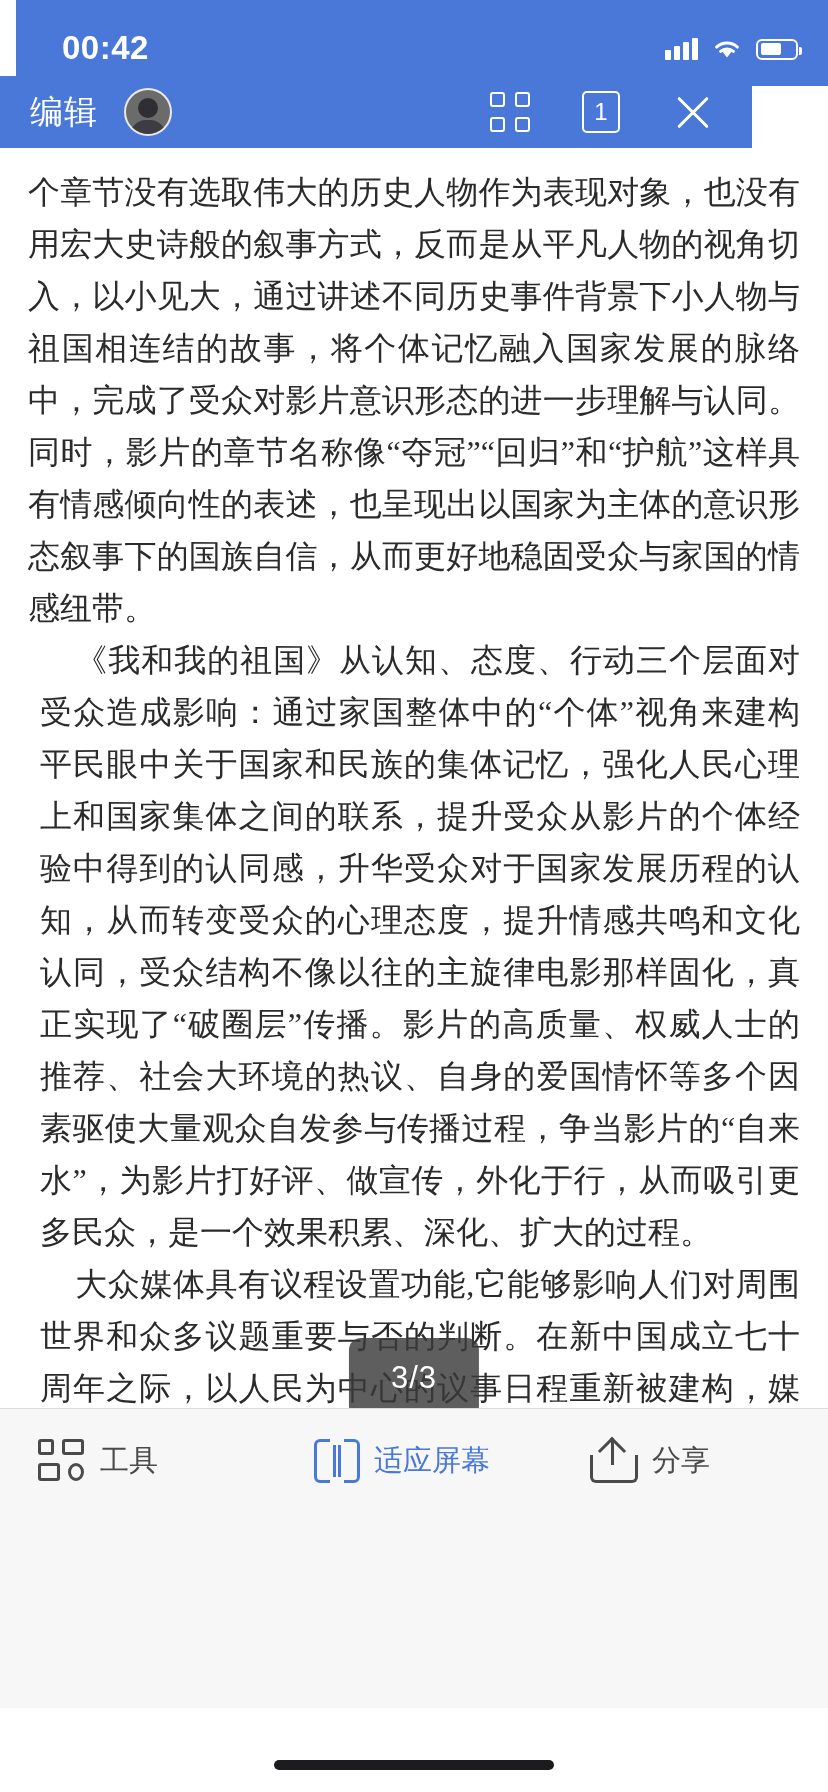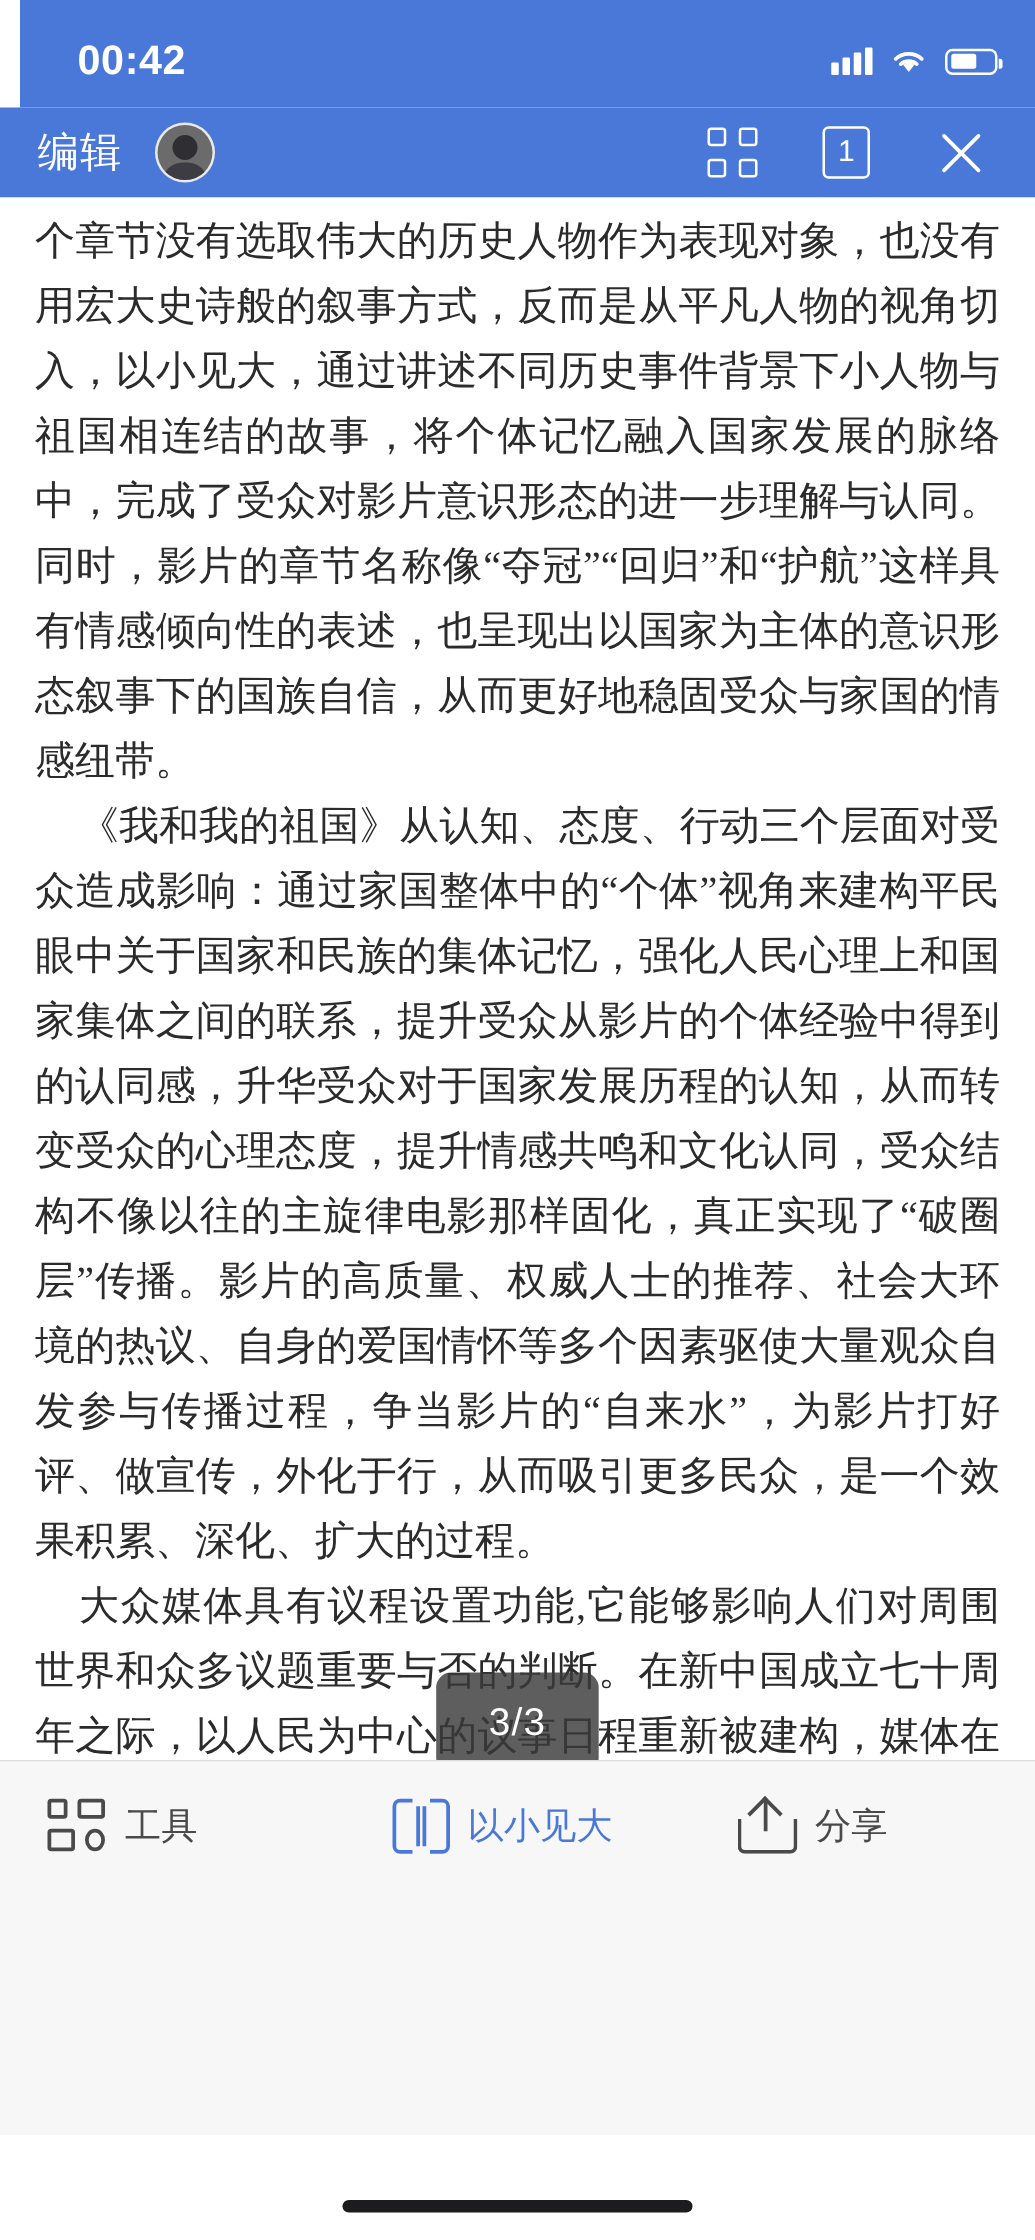--- a/index.html
+++ b/index.html
@@ -55,22 +55,22 @@
     content: ""; position: absolute; right: -6px; top: 6px;
     width: 3px; height: 8px; background: #ffffff; border-radius: 0 2px 2px 0;
   }
   .battery .fill {
     height: 12px; background: #ffffff; border-radius: 2px;
     margin-left: 2.5px;
   }
 
   
   .toolbar {
-    position: absolute; top: 86px; left: 0;
-    width: 828px; height: 72px;
+    position: absolute; top: 76px; left: 0;
+    width: 752px; height: 72px;
     background: #4a78d8;
     display: flex; 
   }
   .tb-left { display: flex; align-items: center; gap: 26px; padding-left: 30px; }
   .tb-edit {
     color: #ffffff; font-size: 33px; letter-spacing: 1px;
   }
   .avatar {
     width: 48px; height: 48px; border-radius: 50%;
     background: #6b6b6b;
@@ -127,21 +127,21 @@
   .doc p {
     margin: 0;
     color: #2b2b2b;
     font-size: 32px;
     line-height: 52px;
     text-align: justify;
     text-justify: inter-ideograph;
     letter-spacing: 0px;
     font-family: "Liberation Serif", "DejaVu Serif", serif;
   }
-  .doc p.indent { text-indent: 1.1em; }
+  .doc p.indent { text-indent: 1.1em; margin-left: 12px; }
 
   
   .page-pill {
     position: absolute;
     left: 50%; transform: translateX(-50%);
     top: 1338px;
     background: rgba(58,58,58,0.82);
     color: #ffffff;
     font-size: 31px;
     padding: 22px 42px;
@@ -278,21 +278,21 @@
       </div>
       <div class="bb-label">工具</div>
     </div>
 
     <div class="bb-item active">
       <div class="ic-fit">
         <div class="frame"></div>
         <div class="gapv"></div>
         <div class="bar"></div>
       </div>
-      <div class="bb-label">以小见大</div>
+      <div class="bb-label">适应屏幕</div>
     </div>
 
     <div class="bb-item">
       <div class="ic-share">
         <div class="box"></div>
         <div class="arrow"></div>
         <div class="head"></div>
       </div>
       <div class="bb-label">分享</div>
     </div>

